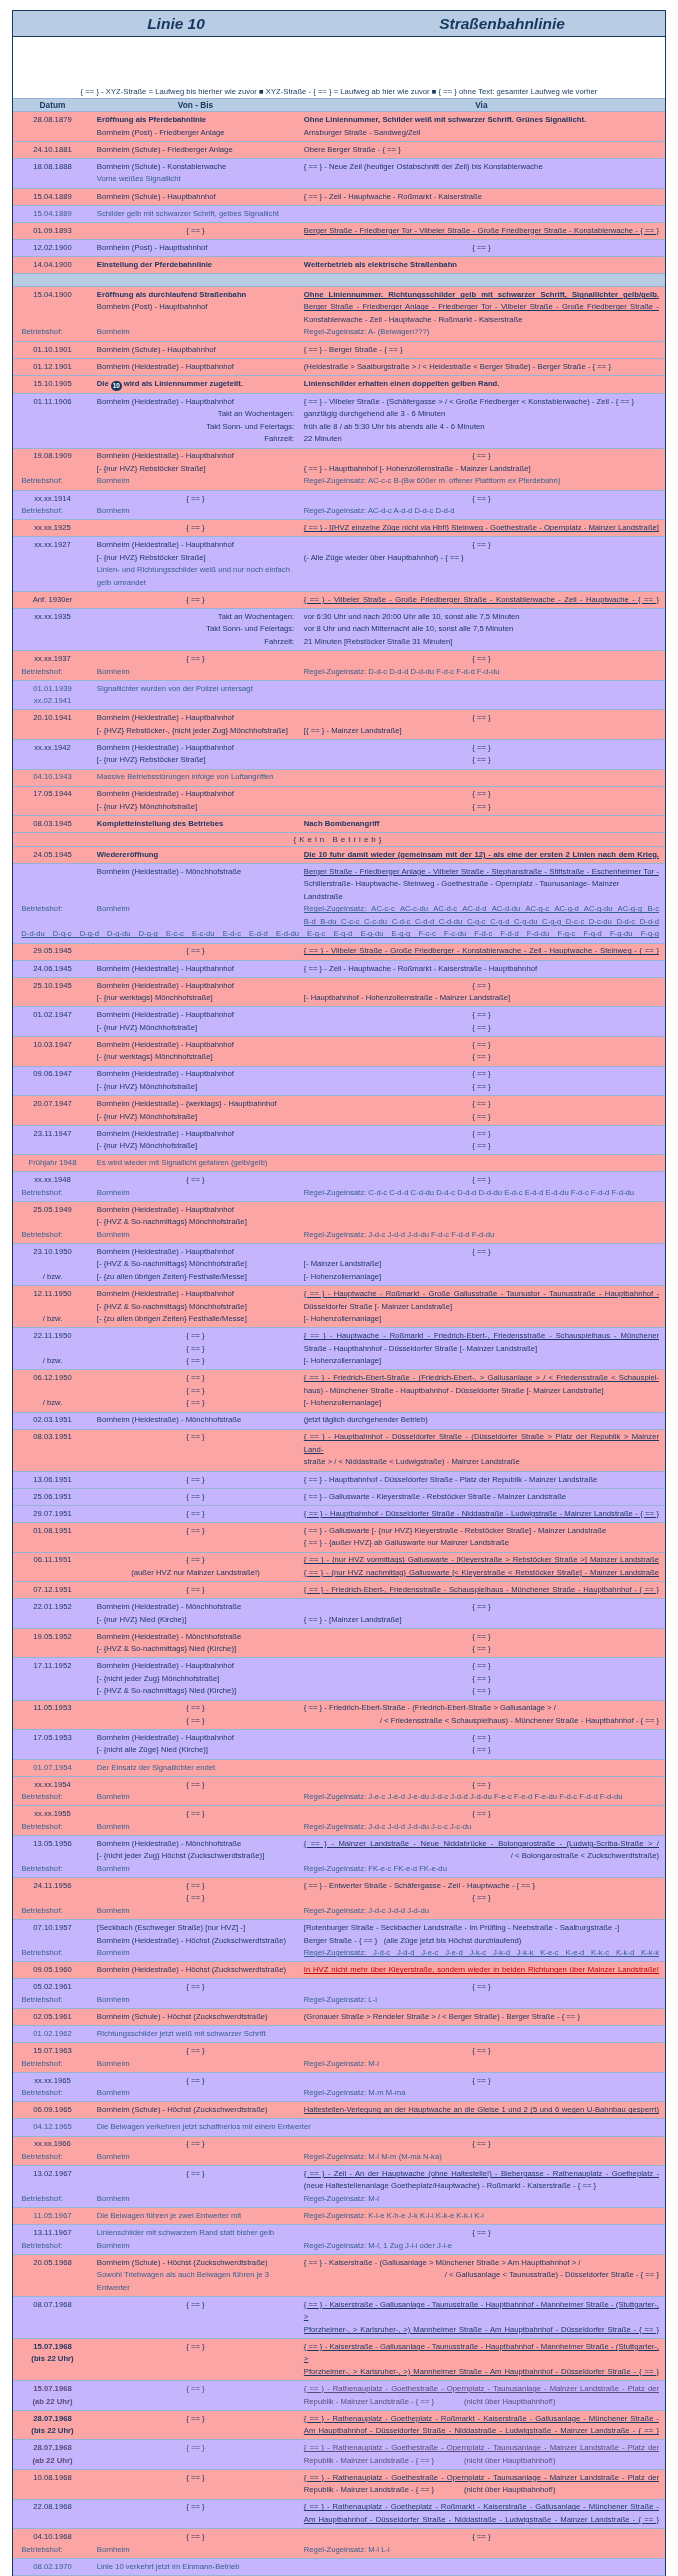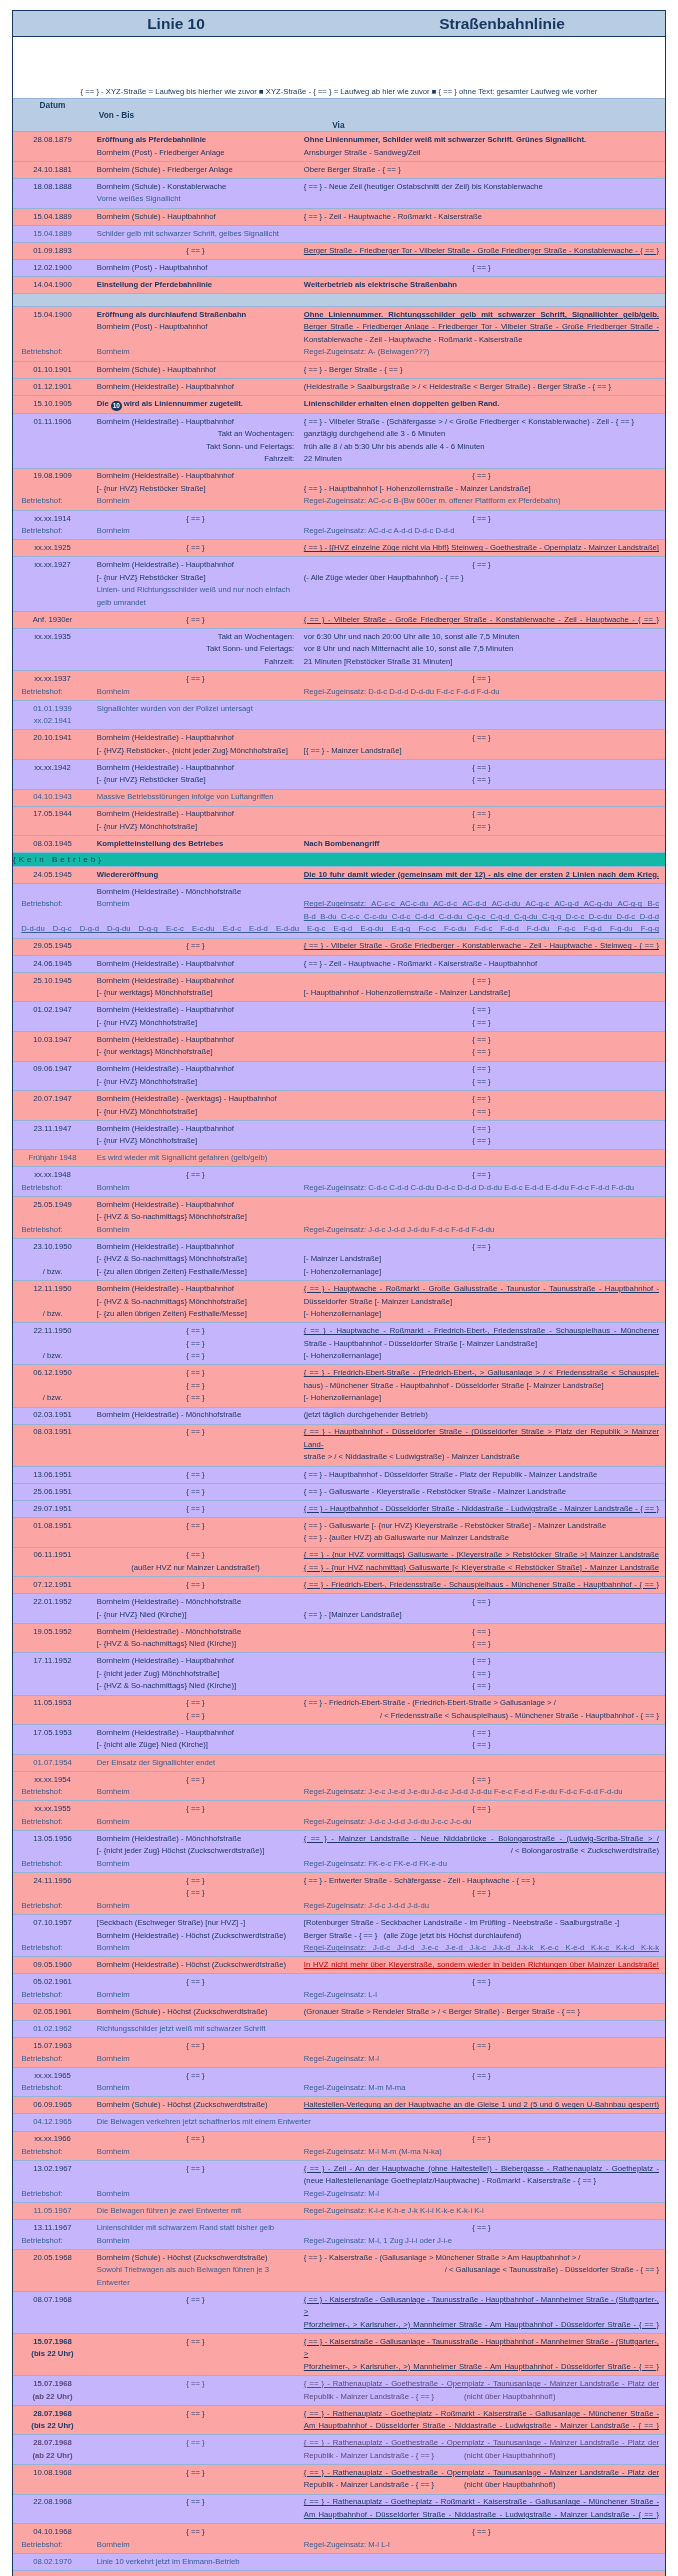--- a/index.html
+++ b/index.html
@@ -1,30 +1,30 @@
 <!DOCTYPE html>
 <html style="font-size:9.5px"><head>
 <meta charset="utf-8">
 <style>
   html,body{margin:0;padding:0;background:#ffffff;}
   body{width:678px;font-family:"Liberation Sans",sans-serif;-webkit-font-smoothing:antialiased;}
   .tbl{margin:9.5px 12px 0 12px;border:1.2px solid #17375e;background:#fff;}
   .title{display:flex;background:#b8cce4;border-bottom:1.2px solid #17375e;color:#17375e;
          font-weight:bold;font-size:15.5px;padding:4.2px 0 3.6px 0;}
-  .title .half{width:50%;text-align:center;}
+  .title .half{width:50%;text-align:center;font-style:italic;}
   .legend{text-align:center;color:#17375e;font-size:7.7px;padding:2.4px 0;border-bottom:0.6px solid #95b3d7;background:#fff;margin-top:47px;}
   .cols{display:flex;background:#b8cce4;color:#17375e;font-weight:bold;font-size:8.3px;
-        padding:1.2px 0;border-bottom:0.6px solid #95b3d7;flex-direction:column;}
+        padding:1.2px 0;border-bottom:0.6px solid #95b3d7;}
   .cols .dat,.cols .von{text-align:center;}
   .cols .via{text-align:center;}
   .group{border-bottom:0.6px solid #95b3d7;padding:1.8px 0;}
   .group.w{background:#fca5a5;}
   .group.b{background:#c4b5fd;}
   .group.band{background:#b8cce4;height:12px;padding:0;}
-  .group.kein{background:#14b8a6;color:#17375e;font-size:8px;
+  .group.kein{background:#fca5a5;text-align:center;color:#17375e;font-size:8px;
               letter-spacing:3px;padding:1.8px 0;}
   .row{display:flex;align-items:flex-start;}
   .cell{padding:0 4.8px;box-sizing:border-box;}
   .dat{width:79px;flex:none;text-align:center;}
   .von{width:207px;flex:none;text-align:left;}
   .via{flex:1;min-width:0;text-align:left;padding-right:6px;}
   .spanvv{flex:1;min-width:0;text-align:left;padding:0 6px 0 4.8px;}
   .fullw{width:100%;padding:0 6px 0 8.3px;box-sizing:border-box;}
   .ln{font-size:7.7px;line-height:12.5px;color:#1f3864;}
   .ln.b{font-weight:bold;}
@@ -569,20 +569,24 @@
             <div class="ln b j">Die 10 fuhr damit wieder (gemeinsam mit der 12) - als eine der ersten 2 Linien nach dem Krieg.</div>
           </div>
         </div>
       </div>
       <div class="group b">
         <div class="row">
           <div class="cell dat"></div>
           <div class="cell von">
             <div class="ln">Bornheim (Heidestraße) - Mönchhofstraße</div>
           </div>
+          <div class="cell via">
+            <div class="ln j">Berger Straße - Friedberger Anlage - Vilbeler Straße - Stephanstraße - Stiftstraße - Eschenheimer Tor -</div>
+            <div class="ln">Schillerstraße- Hauptwache- Steinweg - Goethestraße - Opernplatz - Taunusanlage- Mainzer Landstraße</div>
+          </div>
         </div>
         <div class="row">
           <div class="cell dat">
             <div class="ln i L">Betriebshof:</div>
           </div>
           <div class="cell von">
             <div class="ln i">Bornheim</div>
           </div>
           <div class="cell via">
             <div class="ln i j">Regel-Zugeinsatz: AC-c-c  AC-c-du  AC-d-c  AC-d-d  AC-d-du  AC-g-c  AC-g-d  AC-g-du  AC-g-g  B-c</div>

